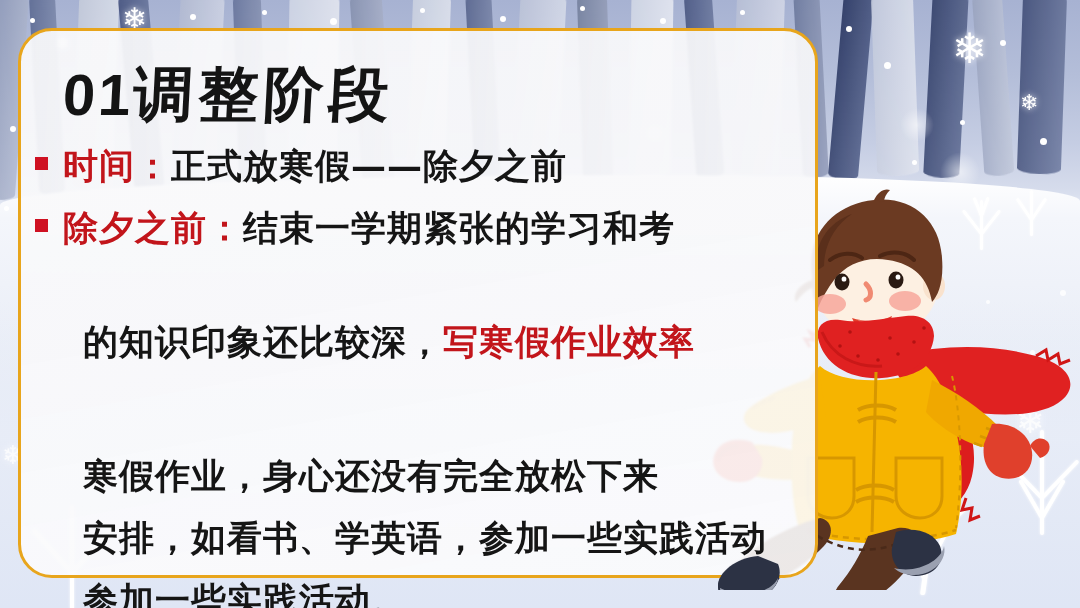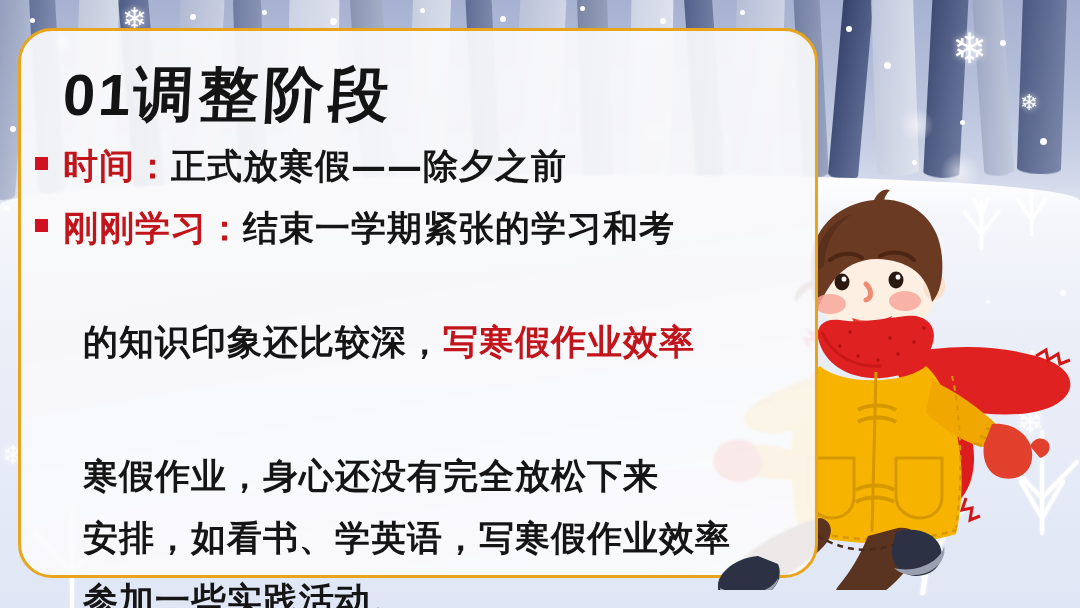--- a/index.html
+++ b/index.html
@@ -248,31 +248,31 @@
       <span class="num">01</span><span>调整阶段</span>
     </div>
 
     <div class="bullet-row" style="left:14px;top:104px;">
       <span class="marker" style="background: rgb(207, 17, 34);"></span>
       <span class="txt"><span class="hl" style="color: rgb(194, 21, 27);">时间：</span><span>正式放寒假——除夕之前</span></span>
     </div>
 
     <div class="bullet-row" style="left:14px;top:166px;">
       <span class="marker" style="background: rgb(207, 17, 34);"></span>
-      <span class="txt"><span class="hl" style="color: rgb(194, 21, 27);">刚刚学习：</span><span>结束一学期紧张的学习和考</span></span>
+      <span class="txt"><span class="hl" style="color: rgb(194, 21, 27);">除夕之前：</span><span>结束一学期紧张的学习和考</span></span>
     </div>
 
     <div class="cont txt" style="top:280px;">
       <span>的知识印象还比较深，</span><span class="hl" style="color: rgb(194, 21, 27);">写寒假作业效率</span>
     </div>
     <div class="cont txt" style="top:414px;">
       <span>寒假作业，身心还没有完全放松下来</span>
     </div>
     <div class="cont txt" style="top:476px;">
-      <span>安排，如看书、学英语，写寒假作业效率</span>
+      <span>安排，如看书、学英语，参加一些实践活动</span>
     </div>
     <div class="cont txt" style="top:538px;">
       <span>参加一些实践活动。</span>
     </div>
   </div>
 
   <svg style="position:absolute;left:700px;top:160px;width:380px;height:430px;pointer-events:none;" viewBox="0 0 380 430">
     <path d="M58 396 C36 398 18 412 18 426 C18 440 34 446 54 440 C74 434 84 418 78 404 Z" fill="#2c3244"></path>
     <path d="M20 428 C20 438 34 444 52 440 C68 436 78 426 78 418 C72 432 44 440 20 428 Z" fill="#9aa0b0"></path>
   </svg>

